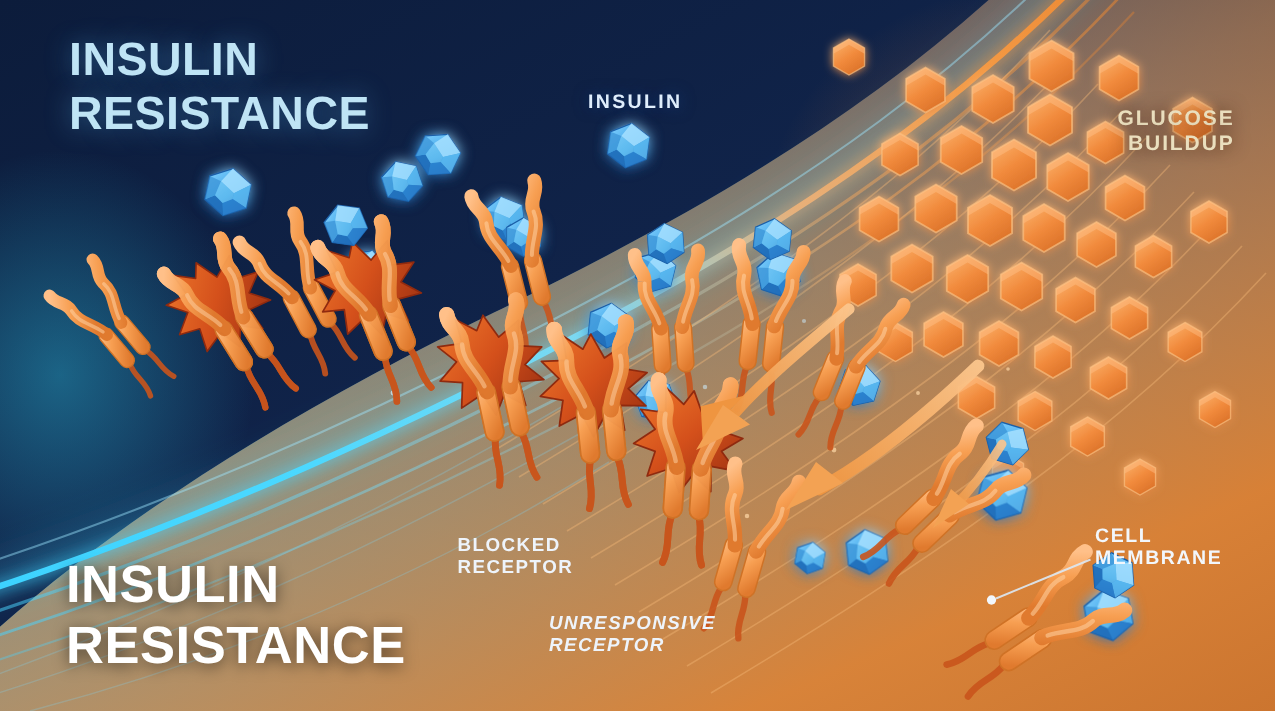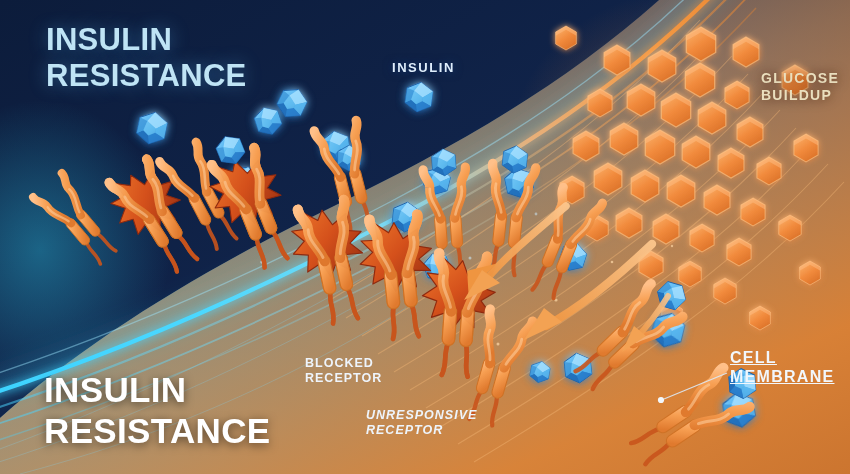--- a/index.html
+++ b/index.html
@@ -26,24 +26,24 @@
     text-shadow:0 0 18px rgba(90,180,240,.45);
   }
   #title-bottom{
     left:44px;top:370px;font-size:35px;color:#ffffff;
     letter-spacing:.01em;line-height:1.16;
     text-shadow:0 2px 10px rgba(0,0,0,.55);
   }
   #lbl-insulin{left:392px;top:60px;font-size:13px;color:#dfeefc;letter-spacing:.12em;
     text-shadow:0 0 10px rgba(20,60,120,.9);}
   #lbl-glucose{left:745px;top:70px;font-size:14px;color:#eadfbe;letter-spacing:.09em;
-    text-shadow:0 0 12px rgba(60,30,0,.8);text-align:left;margin-left:16px;}
+    text-shadow:0 0 12px rgba(60,30,0,.8);text-align:right;}
   #lbl-blocked{left:305px;top:341px;font-size:12.5px;color:#eef4fb;letter-spacing:.08em;margin-top:15px;}
   #lbl-unresp{left:366px;top:408px;font-size:12.5px;color:#eef4fb;letter-spacing:.08em;font-style:italic;}
-  #lbl-cellmem{left:730px;top:349px;font-size:16px;color:#f2f7fc;letter-spacing:.08em;text-decoration:underline;}
+  #lbl-cellmem{left:730px;top:349px;font-size:13px;color:#f2f7fc;letter-spacing:.08em;}
 </style>
 </head>
 <body>
 
 <div id="stage">
 
   <svg class="layer" viewBox="0 0 850 474">
     <defs>
       <linearGradient id="bgGrad" x1="0" y1="0" x2="1" y2="1">
         <stop offset="0%" stop-color="#0c1c3b"></stop>

